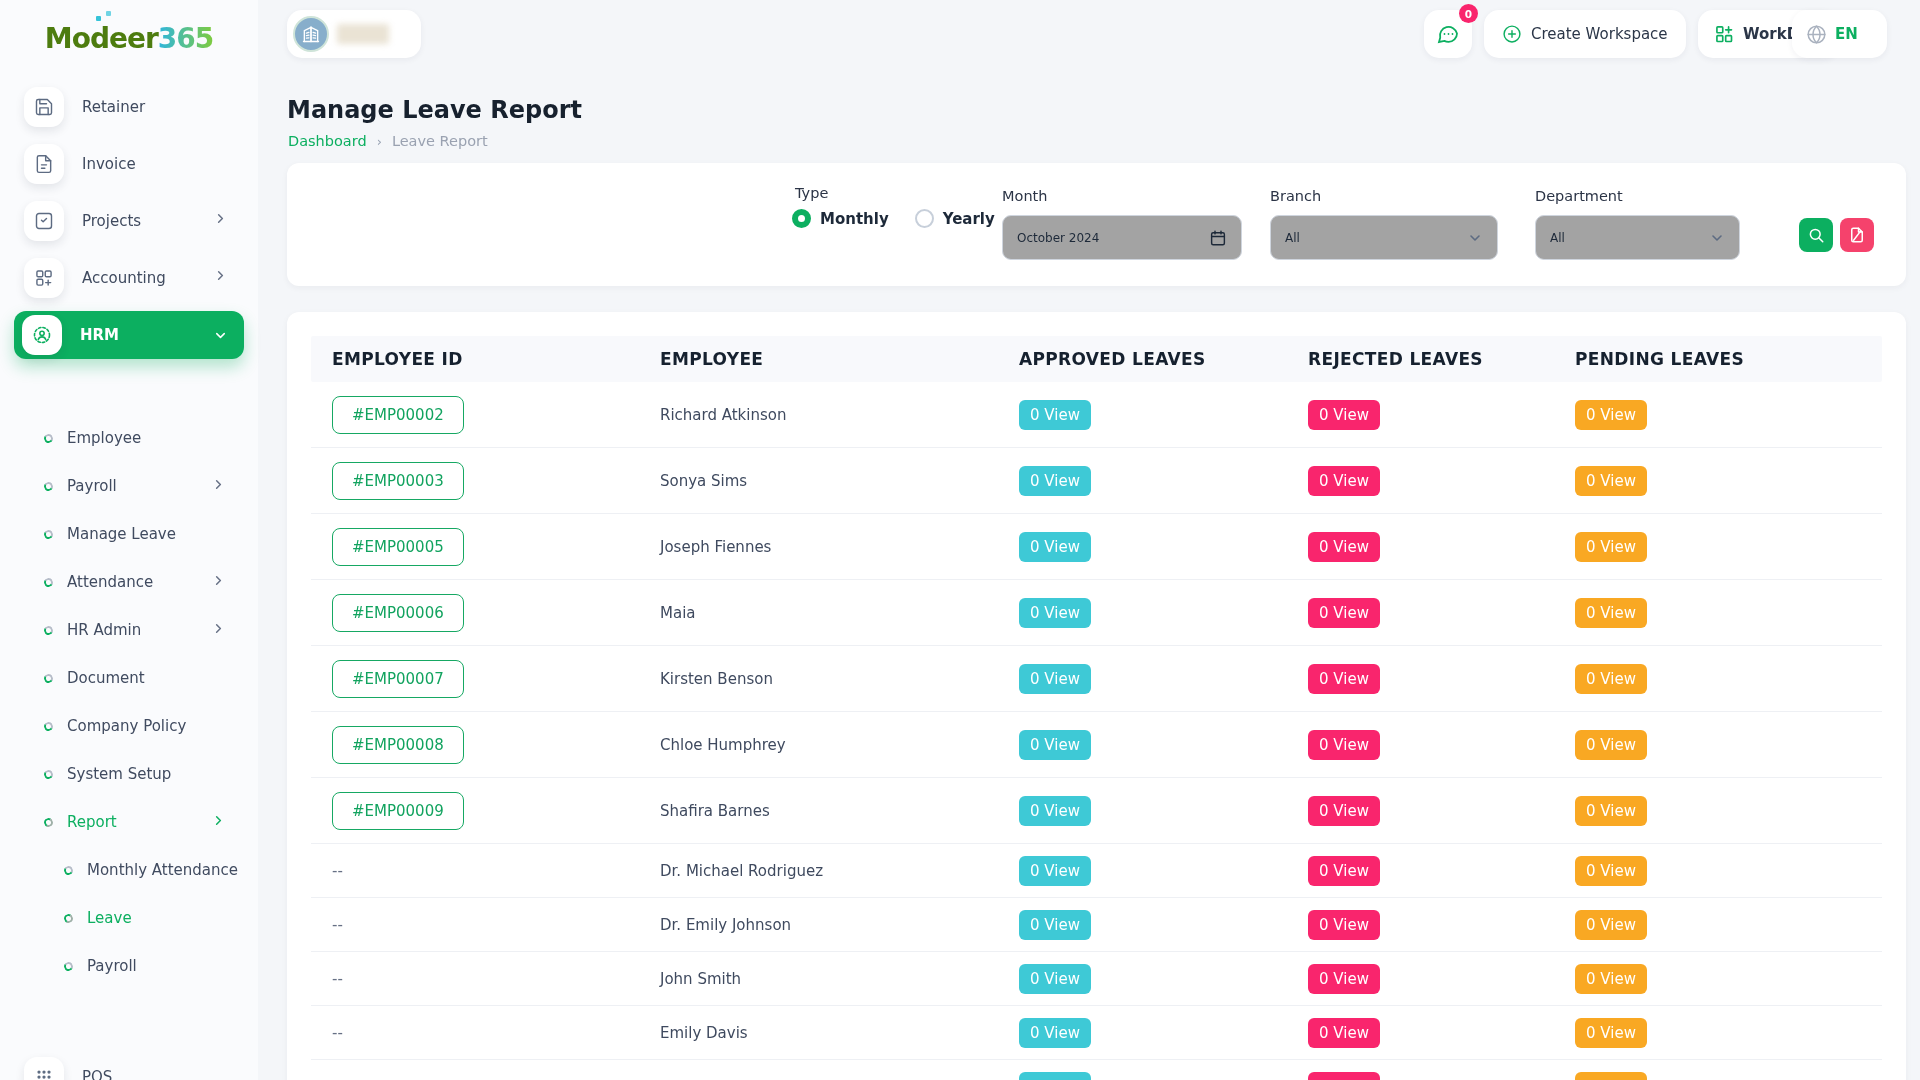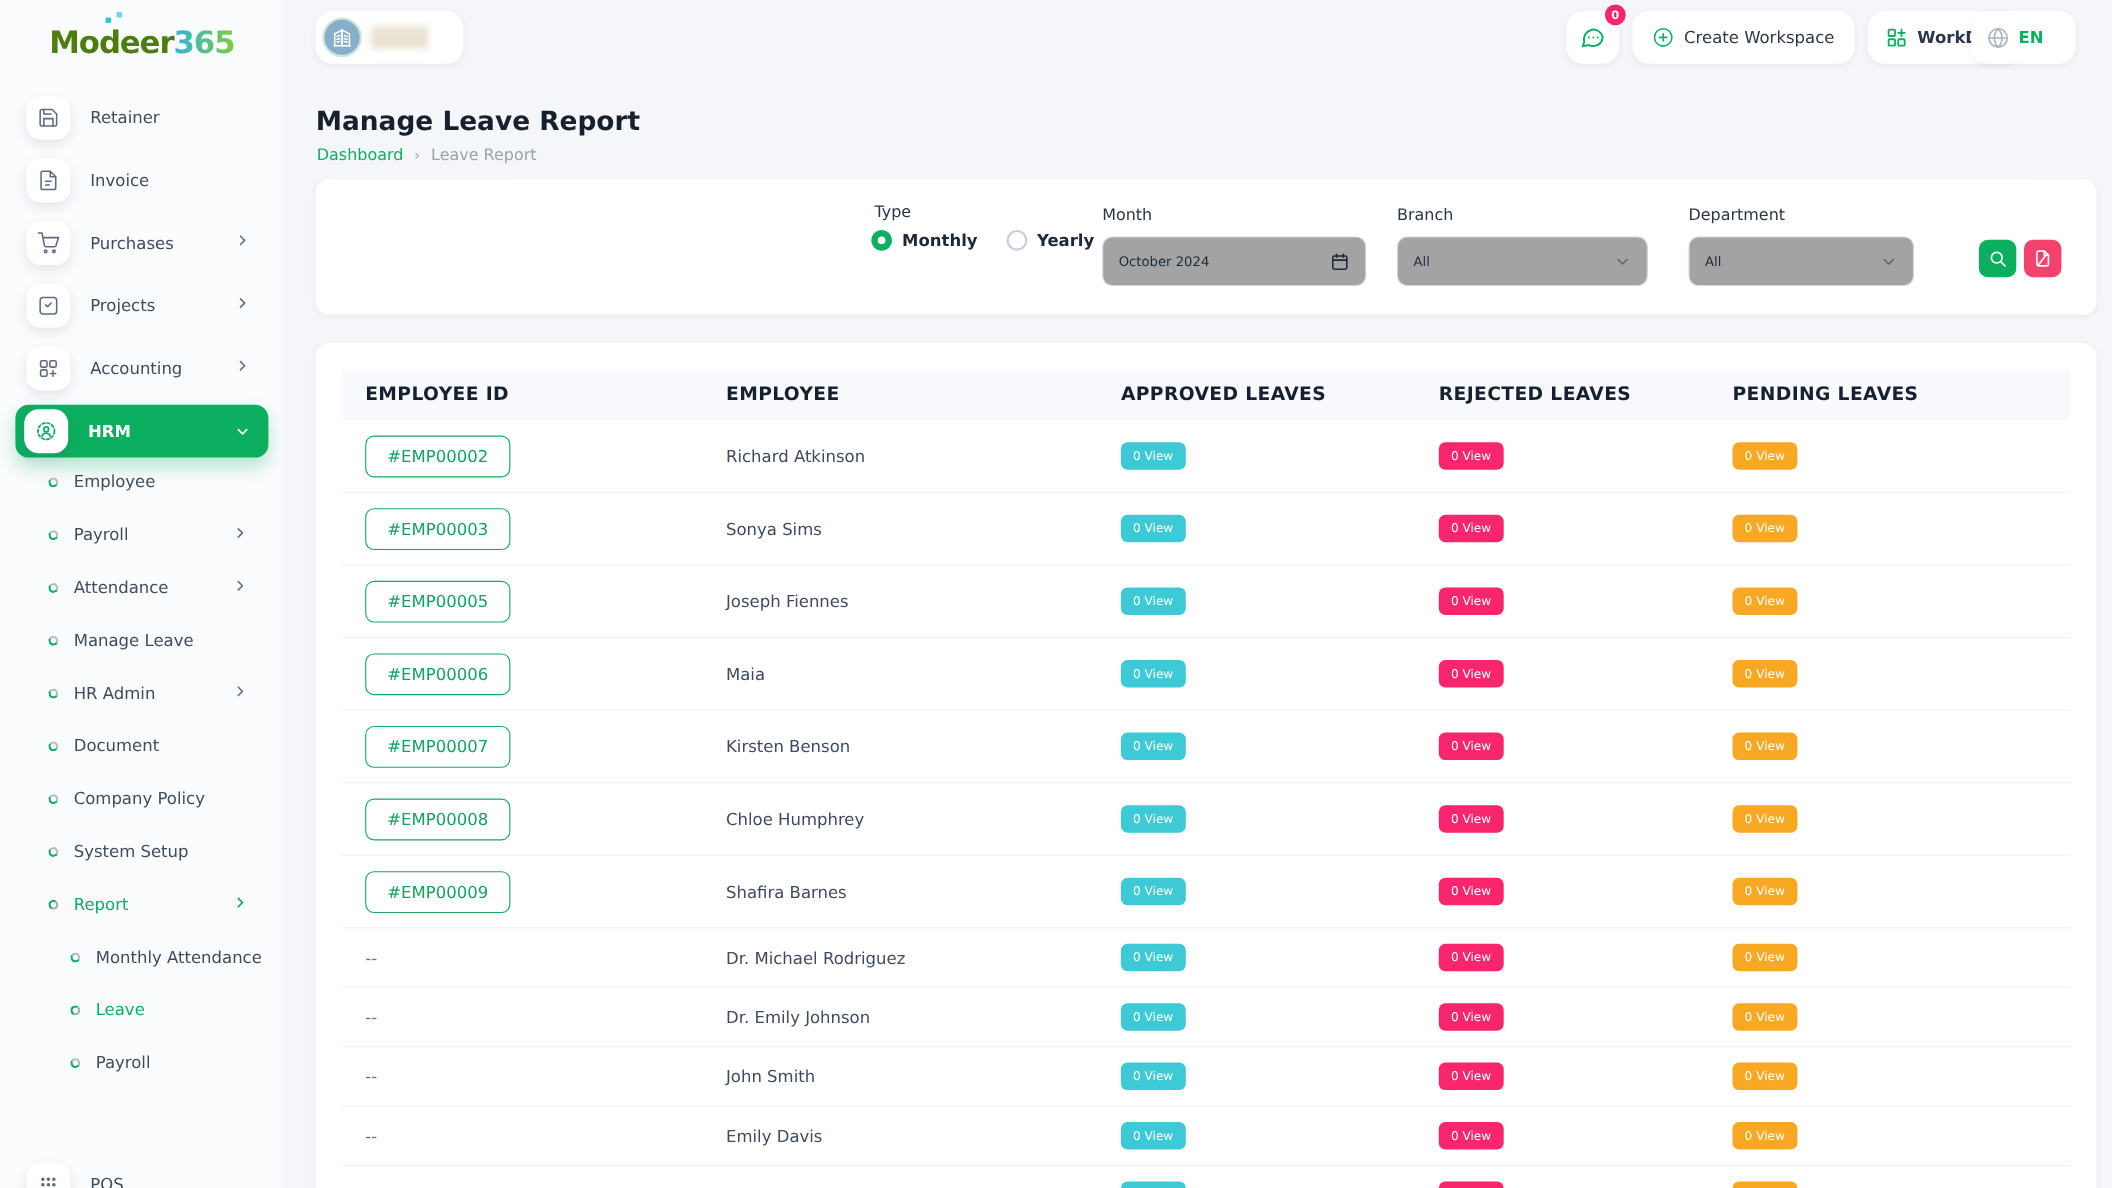--- a/index.html
+++ b/index.html
@@ -80,21 +80,21 @@
   .table-card { left:287px; top:312px; width:1619px; height:800px; padding:24px; }
   .tgrid { display:grid; grid-template-columns:328px 359px 289px 267px 1fr; align-items:center; }
   .thead { background:#f8f9fc; height:46px; border-radius:2px; }
   .th { font-size:17px; font-weight:700; color:#16212f; letter-spacing:.02em; padding-left:21px; }
   .trow { border-bottom:1px solid #eef0f4; }
   .trow.tall { height:66px; } .trow.short { height:54px; }
   .td { padding-left:21px; font-size:15px; color:#3f4a5f; }
   .emp-chip { display:inline-block; border:1px solid #16a863; color:#12A35F; border-radius:8px;
               padding:9px 19px; font-size:15px; cursor:pointer; background:#fff; }
   .dash { color:#667085; }
-  .badge { display:inline-block; color:#fff; font-size:11px; font-weight:500; border-radius:6px;
+  .badge { display:inline-block; color:#fff; font-size:15px; font-weight:500; border-radius:6px;
            padding:6px 11px; cursor:pointer; }
   .badge.approved { background:#3EC9D6; }
   .badge.rejected { background:#F9256D; }
   .badge.pending  { background:#F9A823; }
 
   .ic { display:inline-flex; align-items:center; justify-content:center; }
   .ic svg { display:block; }
 </style>
 </head>
 <body>
@@ -128,35 +128,20 @@
               <line x1="9" y1="17" x2="13" y2="17"></line>
             </svg>
           </span>
         </span>
         <span class="m-label">Invoice</span>
       </div>
       <div class="m-item">
         <span class="icbox">
           <span class="ic">
             <svg width="20" height="20" viewBox="0 0 24 24" fill="none" stroke="#5d6b82" stroke-width="1.7" stroke-linecap="round" stroke-linejoin="round">
-              <circle cx="9" cy="21" r="1.4"></circle>
-              <circle cx="18" cy="21" r="1.4"></circle>
-              <path d="M1 1h4l2.6 13.4a2 2 0 0 0 2 1.6h8.8a2 2 0 0 0 2-1.6L23 6H6"></path>
-            </svg>
-          </span>
-        </span>
-        <span class="m-label">Purchases</span>
-        <span class="m-chev"><svg width="15" height="15" viewBox="0 0 24 24" fill="none" stroke="currentColor" stroke-width="2.4" stroke-linecap="round" stroke-linejoin="round">
-            <polyline points="9 6 15 12 9 18"></polyline>
-          </svg></span>
-      </div>
-      <div class="m-item">
-        <span class="icbox">
-          <span class="ic">
-            <svg width="20" height="20" viewBox="0 0 24 24" fill="none" stroke="#5d6b82" stroke-width="1.7" stroke-linecap="round" stroke-linejoin="round">
               <polyline points="9 11 11 13 15 9"></polyline>
               <rect x="3" y="3" width="18" height="18" rx="3"></rect>
             </svg>
           </span>
         </span>
         <span class="m-label">Projects</span>
         <span class="m-chev"><svg width="15" height="15" viewBox="0 0 24 24" fill="none" stroke="currentColor" stroke-width="2.4" stroke-linecap="round" stroke-linejoin="round">
             <polyline points="9 6 15 12 9 18"></polyline>
           </svg></span>
       </div>
@@ -202,28 +187,28 @@
       </div>
       <div class="s-item">
         <span class="bullet"></span>
         <span>Payroll</span>
         <span class="m-chev"><svg width="15" height="15" viewBox="0 0 24 24" fill="none" stroke="currentColor" stroke-width="2.4" stroke-linecap="round" stroke-linejoin="round">
             <polyline points="9 6 15 12 9 18"></polyline>
           </svg></span>
       </div>
       <div class="s-item">
         <span class="bullet"></span>
+        <span>Manage Leave</span>
+      </div>
+      <div class="s-item">
+        <span class="bullet"></span>
         <span>Attendance</span>
         <span class="m-chev"><svg width="15" height="15" viewBox="0 0 24 24" fill="none" stroke="currentColor" stroke-width="2.4" stroke-linecap="round" stroke-linejoin="round">
             <polyline points="9 6 15 12 9 18"></polyline>
           </svg></span>
-      </div>
-      <div class="s-item">
-        <span class="bullet"></span>
-        <span>Manage Leave</span>
       </div>
       <div class="s-item">
         <span class="bullet"></span>
         <span>HR Admin</span>
         <span class="m-chev"><svg width="15" height="15" viewBox="0 0 24 24" fill="none" stroke="currentColor" stroke-width="2.4" stroke-linecap="round" stroke-linejoin="round">
             <polyline points="9 6 15 12 9 18"></polyline>
           </svg></span>
       </div>
       <div class="s-item">
         <span class="bullet"></span>

